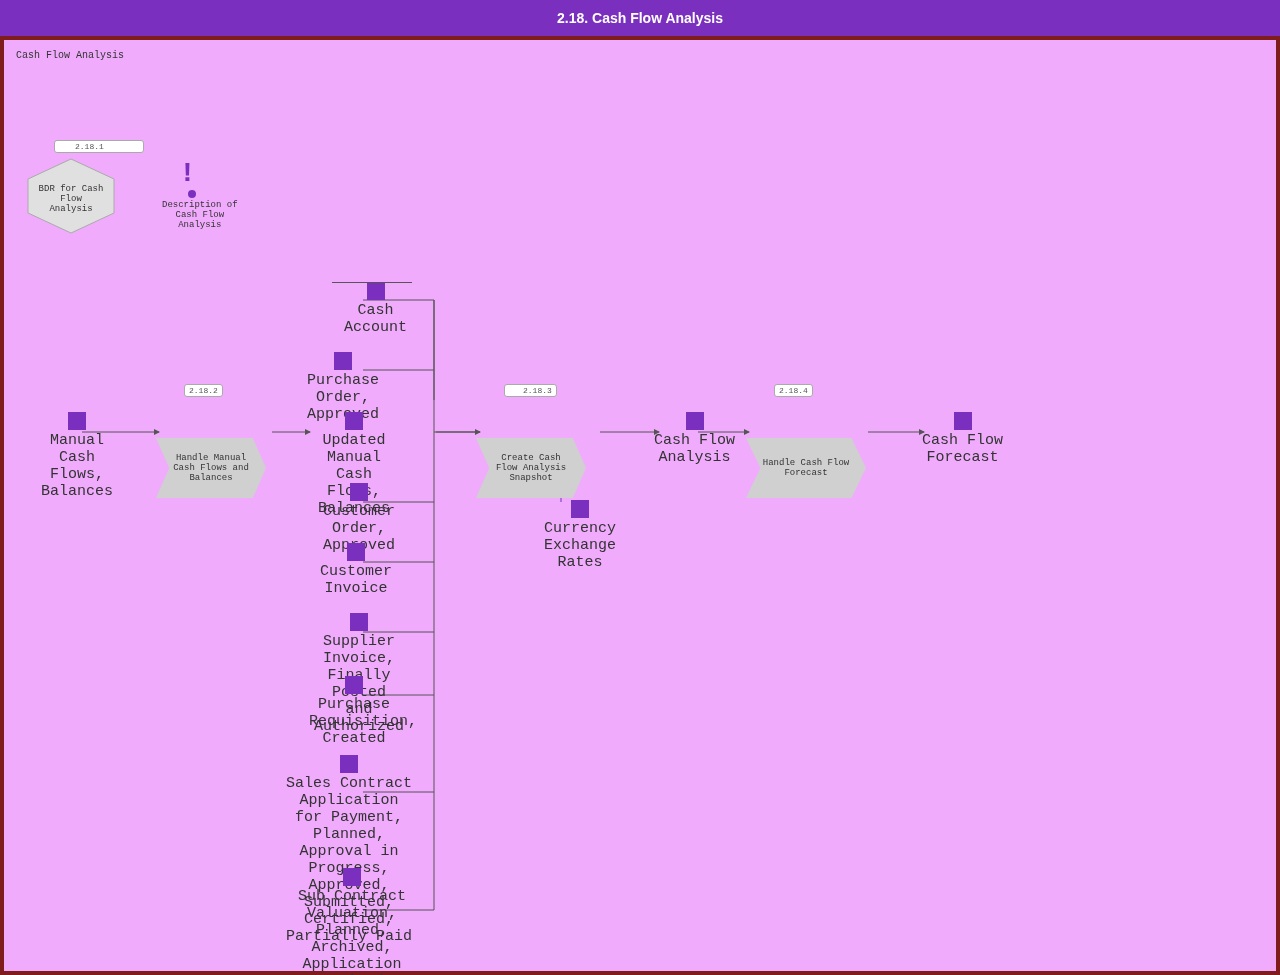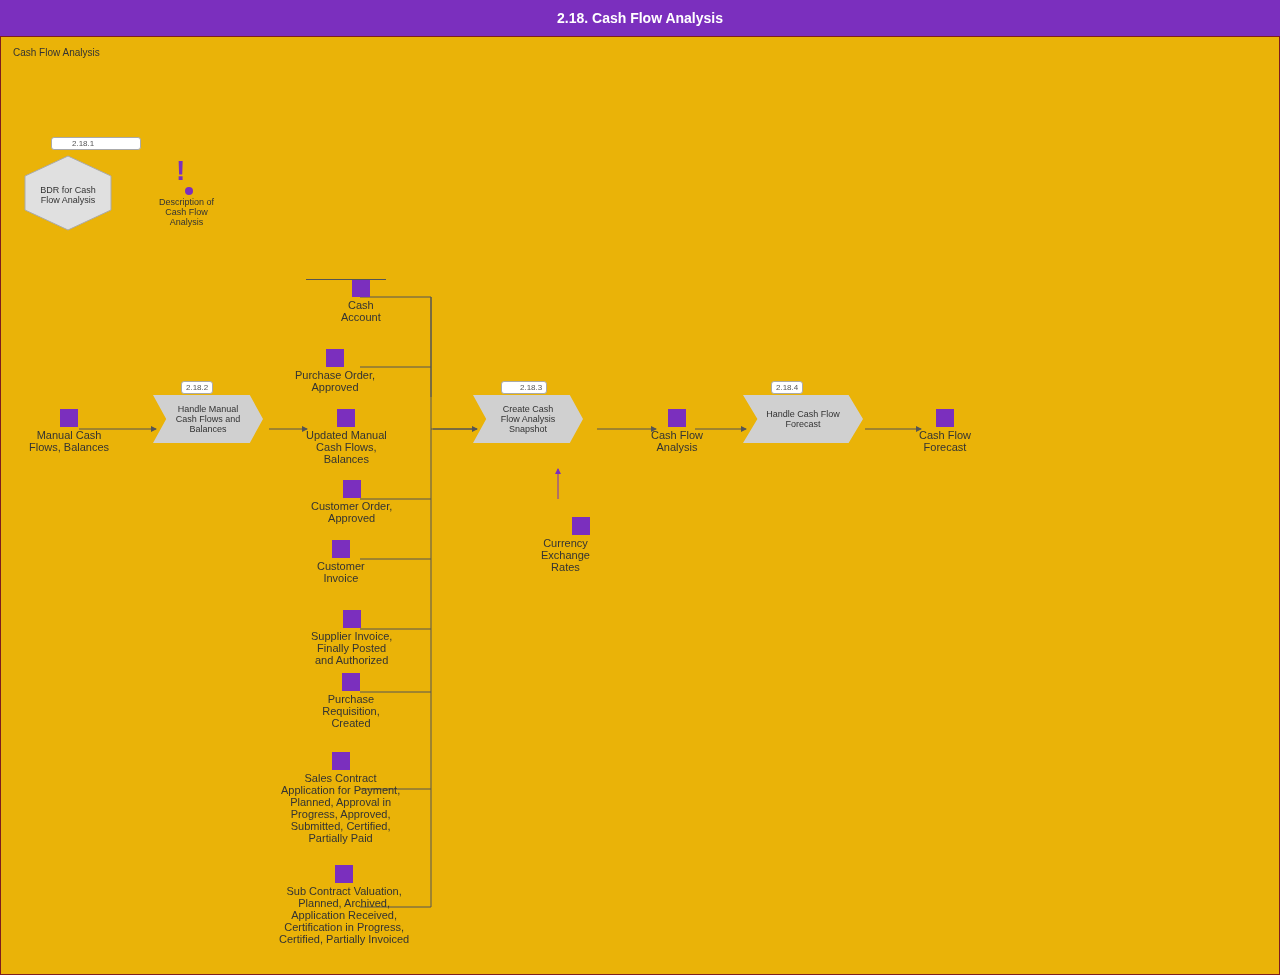--- a/index.html
+++ b/index.html
@@ -15,42 +15,44 @@
       height: 36px;
       display: flex;
       align-items: center;
       justify-content: center;
     }
 
     .canvas {
       position: relative;
       width: 1280px;
       height: 939px;
-      background: #eab308;
-      border: 1px solid #7f1d1d;
+      background: #f0abfc;
+      border: 4px solid #7f1d1d;
+      font-family: Liberation Mono, monospace;
     }
 
     .group-label {
       position: absolute;
       font-size: 10px;
       color: #333;
     }
 
     .chevron-shape {
       width: 110px;
-      height: 48px;
+      height: 60px;
       background: #d0d0d0;
       clip-path: polygon(0% 0%, 88% 0%, 100% 50%, 88% 100%, 0% 100%, 12% 50%);
       display: flex;
       align-items: center;
       justify-content: center;
       text-align: center;
       font-size: 9px;
       color: #333;
       padding: 0 14px;
+      margin-top: 40px;
     }
 
     .badge {
       position: absolute;
       background: white;
       border: 1px solid #aaa;
       border-radius: 3px;
       font-size: 8px;
       color: #555;
       padding: 1px 4px;
@@ -67,21 +69,21 @@
     }
 
     .purple-square {
       width: 18px;
       height: 18px;
       background: #7B2FBE;
       flex-shrink: 0;
     }
 
     .data-label {
-      font-size: 11px;
+      font-size: 15px;
       color: #333;
       margin-top: 2px;
       text-align: center;
       max-width: 90px;
     }
 
     
     .arrows-svg {
       position: absolute;
       top: 0;
@@ -231,21 +233,21 @@
   <div class="data-obj" style="top:828px; left:278px;">
     <div class="purple-square"></div>
     <div class="data-label" style="max-width:140px;">Sub Contract Valuation,<br>Planned, Archived,<br>Application Received,<br>Certification in Progress,<br>Certified, Partially Invoiced</div>
   </div>
 
   <div style="position:absolute; top:358px; left:472px;">
     <div class="badge" style="position:absolute; top:-14px; left:28px;padding-left:18px;">2.18.3</div>
     <div class="chevron-shape">Create Cash<br>Flow Analysis<br>Snapshot</div>
   </div>
 
-  <div class="data-obj" style="top:480px; left:540px;align-items:flex-end;">
+  <div class="data-obj" style="top:460px; left:540px;">
     <div class="purple-square"></div>
     <div class="data-label">Currency<br>Exchange<br>Rates</div>
   </div>
 
   <div class="data-obj" style="top:372px; left:650px;">
     <div class="purple-square"></div>
     <div class="data-label">Cash Flow<br>Analysis</div>
   </div>
 
   <div style="position:absolute; top:358px; left:742px;">

